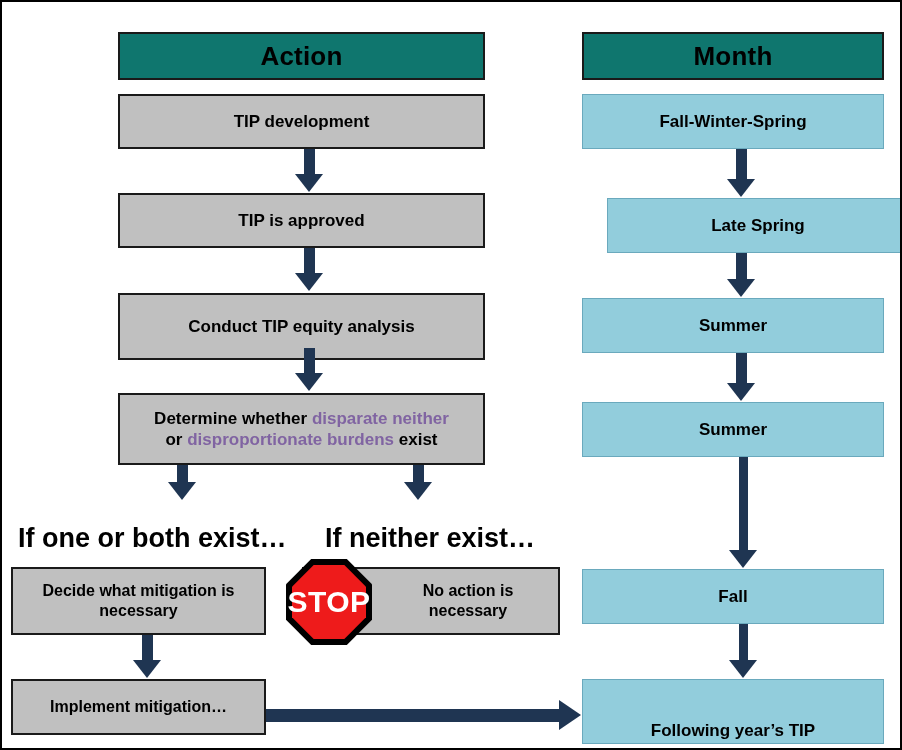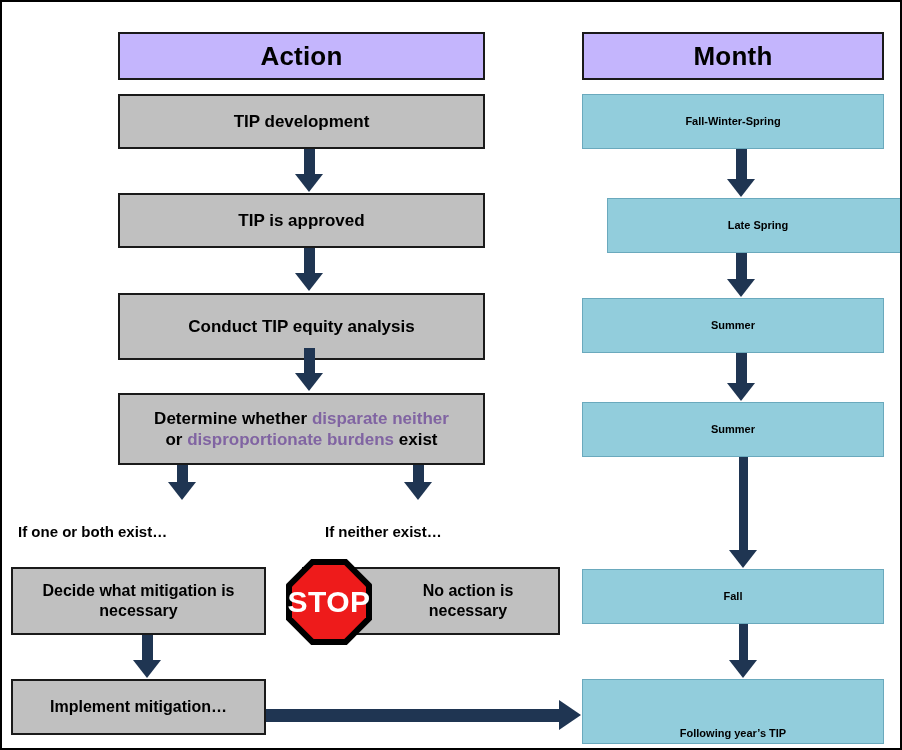--- a/index.html
+++ b/index.html
@@ -23,44 +23,44 @@
     display:flex;
     align-items:center;
     justify-content:center;
     text-align:center;
     font-weight:bold;
     color:#000000;
     line-height:1.25;
     padding:2px 6px;
   }
   .hdr{
-    background:#c4b5fd;
+    background:#0f766e;
     border:2px solid #1a1a1a;
     font-size:26px;
     letter-spacing:0.2px;
   }
   .act{
     background:#c0c0c0;
     border:2px solid #1a1a1a;
     font-size:17px;
   }
   .mon{
     background:#92cddc;
     border:1px solid #6aa9bd;
-    font-size:11px;
+    font-size:17px;
   }
   .small{font-size:16px;}
 
   .purple{color:#8064a2;}
 
   
   .caption{
     position:absolute;
     font-weight:bold;
-    font-size:15px;
+    font-size:27px;
     color:#000000;
     white-space:nowrap;
   }
 
   
   .arrow-down{
     position:absolute;
     display:flex;
     flex-direction:column;
     align-items:center;

